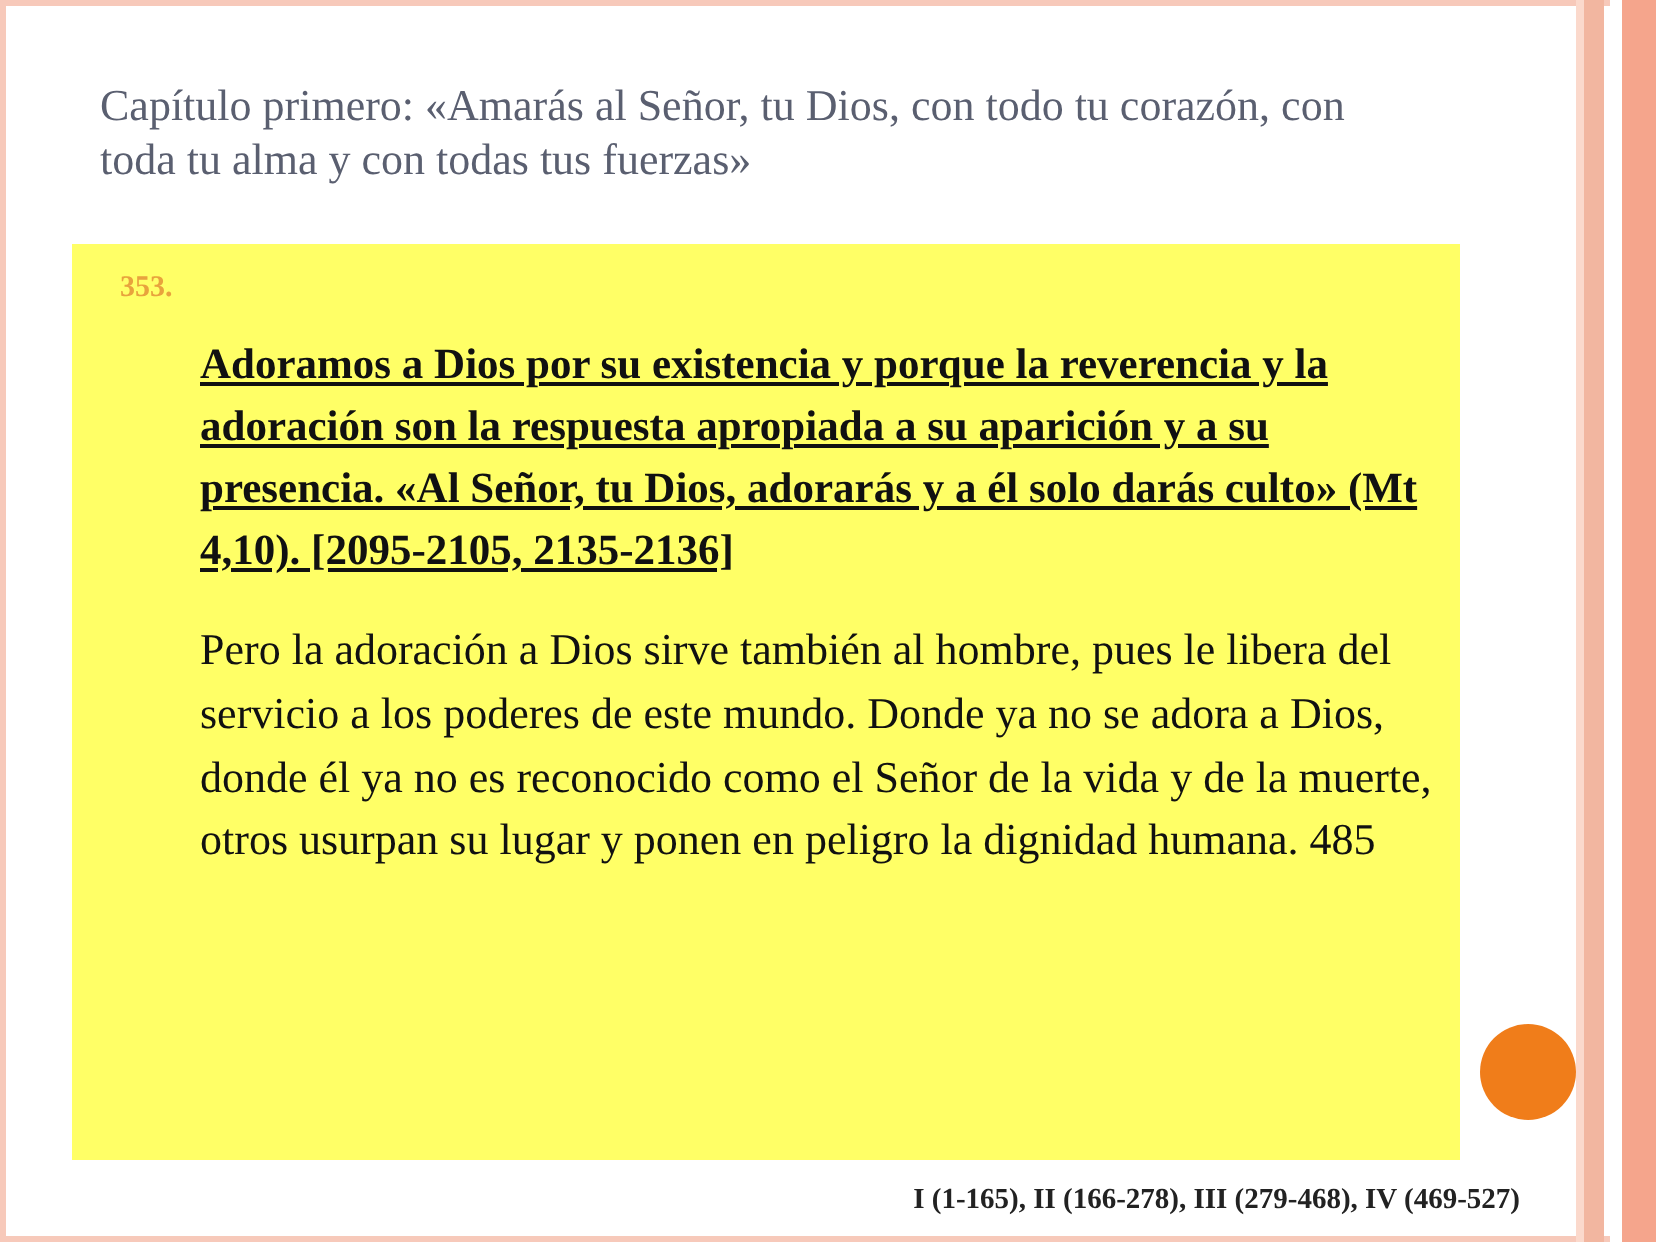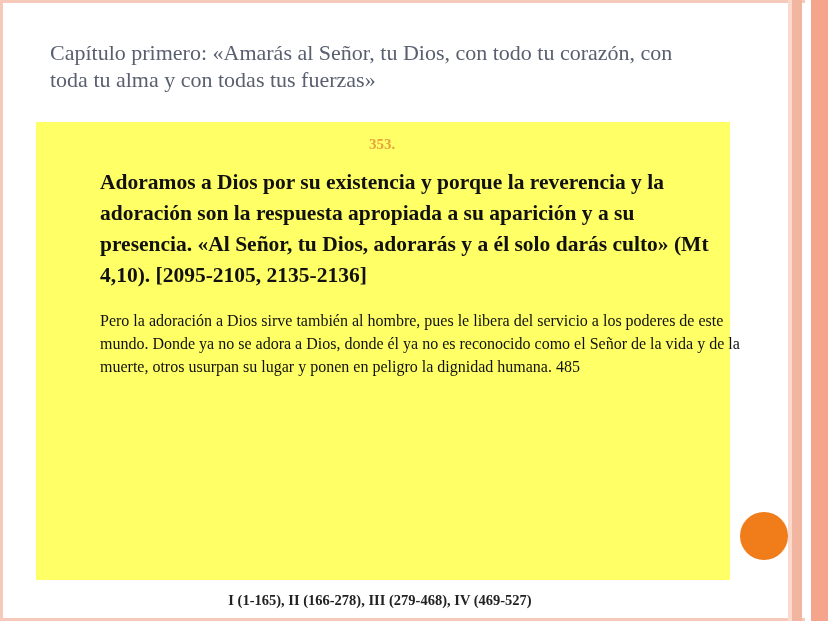--- a/index.html
+++ b/index.html
@@ -65,21 +65,21 @@
     top: 122px;
     width: 694px;
     height: 458px;
     background: #ffff66;
     box-sizing: border-box;
     padding: 14px 20px 10px 20px;
   }
 
   .q-line {
     display: flex;
-    align-items: center;
+    align-items: flex-start;
     margin: 0 0 6px 0;
     flex-direction: column;
   }
   .q-number {
     color: #e8a33d;
     font-size: 15px;
     font-weight: bold;
     font-family: "Liberation Serif", serif;
     margin-right: 6px;
     flex: 0 0 auto;
@@ -94,25 +94,26 @@
   .q-text .rom  { font-style: normal; }
 
   .answer-bold {
     margin: 14px 0 0 44px;
     font-size: 21.5px;
     line-height: 1.44;
     font-weight: bold;
     color: #111111;
     font-family: "Liberation Serif", serif;
     width: 630px;
+    text-decoration: underline;
   }
 
   .answer-plain {
     margin: 18px 0 0 44px;
-    font-size: 16px;
+    font-size: 22px;
     line-height: 1.45;
     color: #111111;
     font-family: "Liberation Serif", serif;
     width: 640px;
   }
 
   
   .circle {
     position: absolute;
     left: 740px;
@@ -122,21 +123,21 @@
     border-radius: 50%;
     background: #f07d1a;
   }
 
   
   .footer {
     position: absolute;
     left: 0;
     top: 592px;
     width: 760px;
-    text-align: center;
+    text-align: right;
     font-size: 14.5px;
     font-weight: bold;
     color: #222222;
     font-family: "Liberation Serif", serif;
   }
 </style>
 </head>
 <body>
 
 <div class="edge-left-top"></div>

